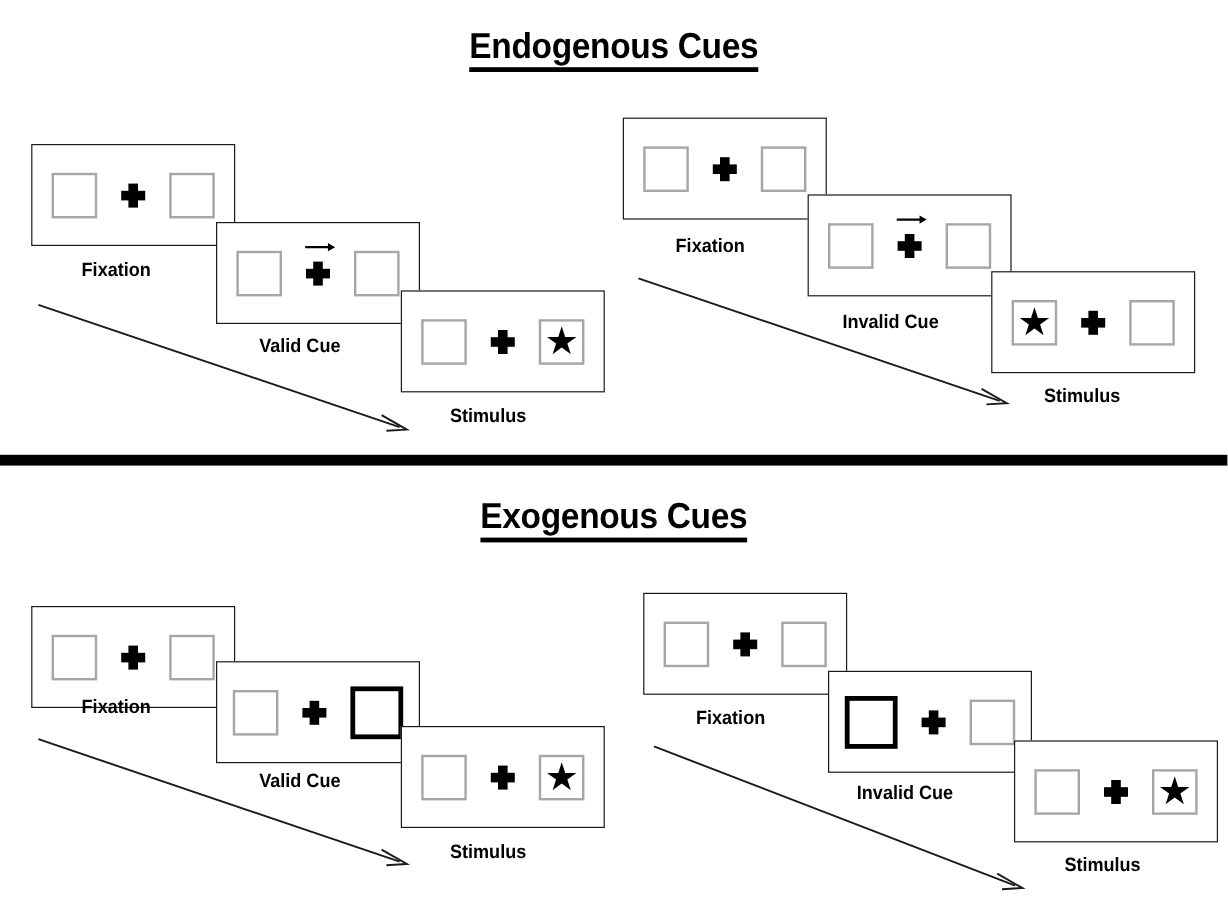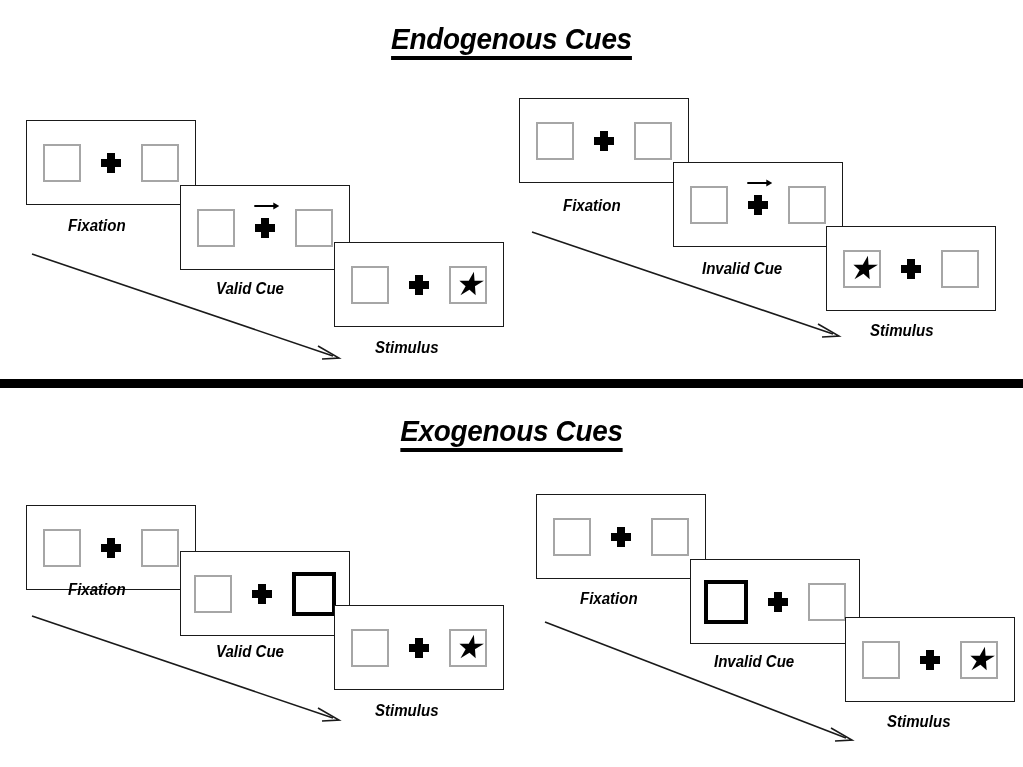--- a/index.html
+++ b/index.html
@@ -12,21 +12,20 @@
     background: #ffffff;
     font-family: "Liberation Sans", sans-serif;
     overflow: hidden;
     position: relative;
   }
   .stage {
     position: absolute;
     left: 0; top: 0;
     width: 1023px;
     height: 767px;
-    font-style: italic;
   }
 
   
   .section-title {
     position: absolute;
     width: 100%;
     text-align: center;
     font-weight: bold;
     font-size: 30px;
     color: #000000;

